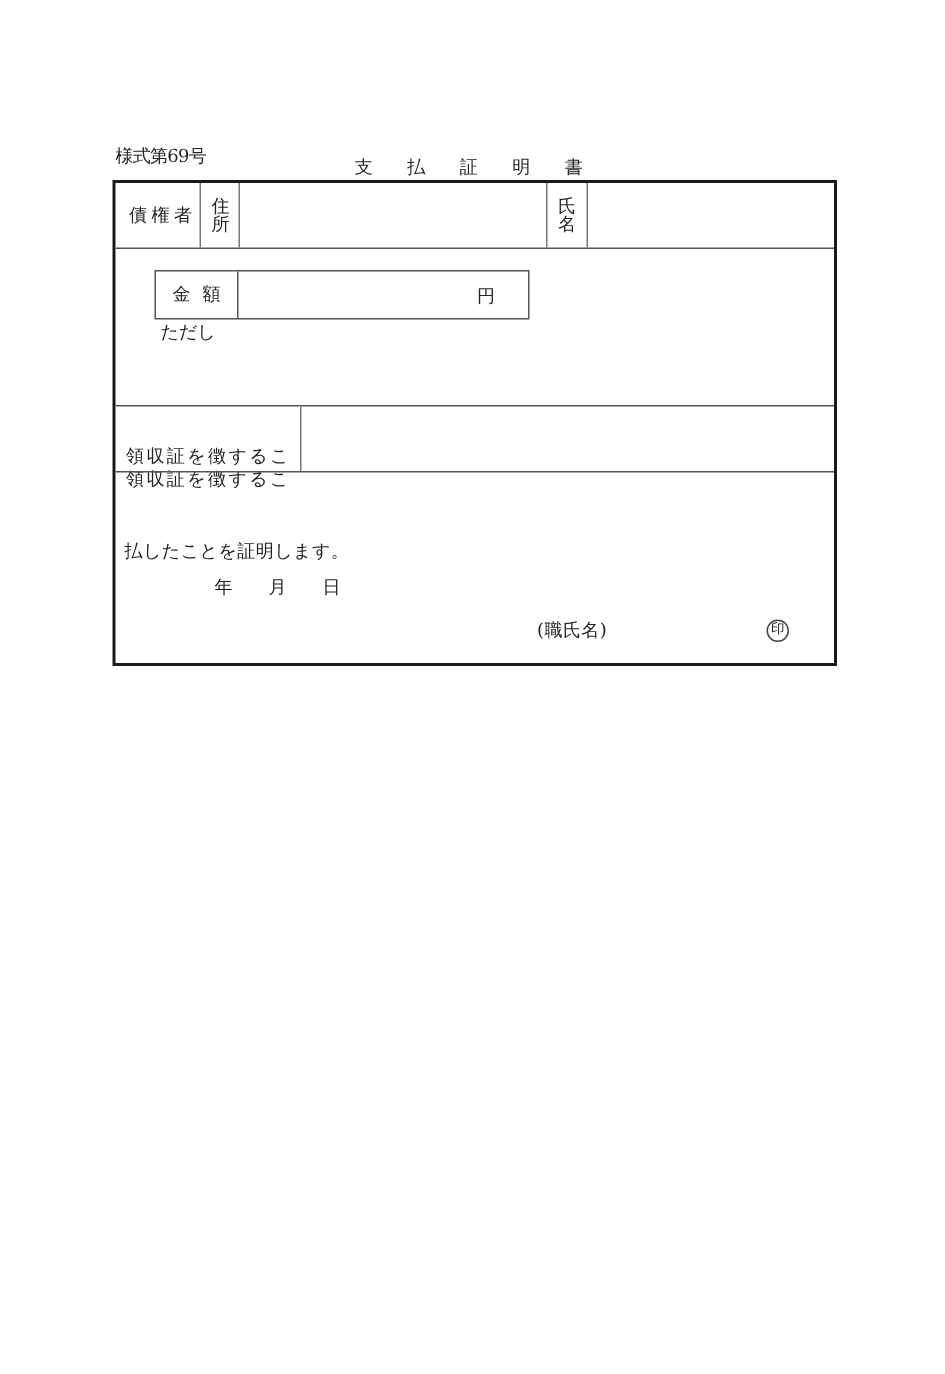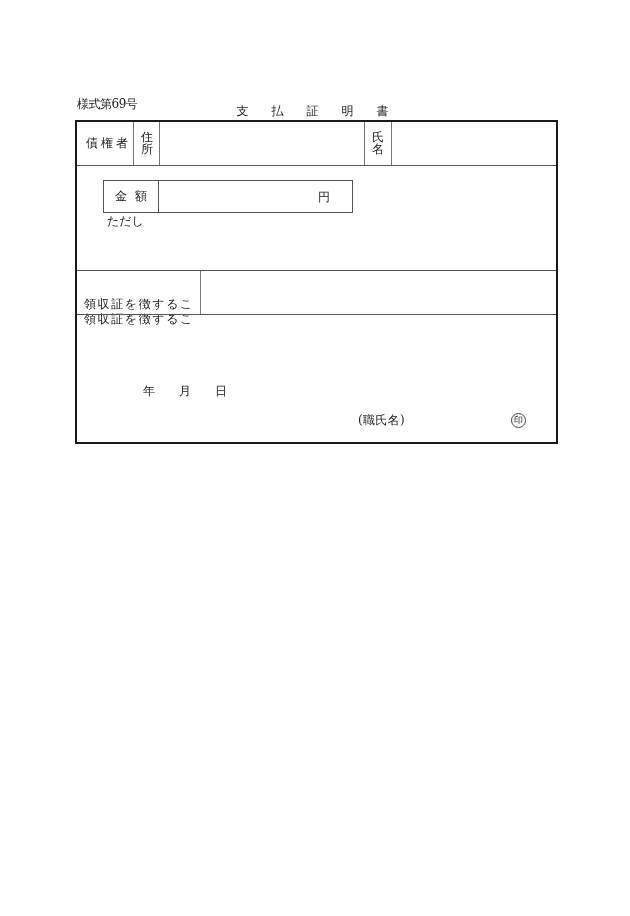--- a/index.html
+++ b/index.html
@@ -139,18 +139,19 @@
   <div class="hline" style="left:0; top:148px; width:479px;"></div>
 
   <div class="label" style="left:7px; top:156px; letter-spacing:1.6px; line-height:15px;margin-top:19px;">
     <div>領収証を徴するこ</div>
     <div>領収証を徴するこ</div>
   </div>
   <div class="vline" style="left:123px; top:149px; height:43px;"></div>
   <div class="field-area" style="left:124px; top:149px; width:355px; height:43px;"></div>
   <div class="hline" style="left:0; top:192px; width:479px;"></div>
 
+  <div class="body-text" style="left:6px; top:237px;">払したことを証明します。</div>
   <div class="body-text" style="left:66px; top:261px;">年</div>
   <div class="body-text" style="left:102px; top:261px;">月</div>
   <div class="body-text" style="left:138px; top:261px;">日</div>
   <div class="body-text" style="left:281px; top:290px;">(職氏名)</div>
   <div class="seal">印</div>
 </div>
 
 </body></html>

